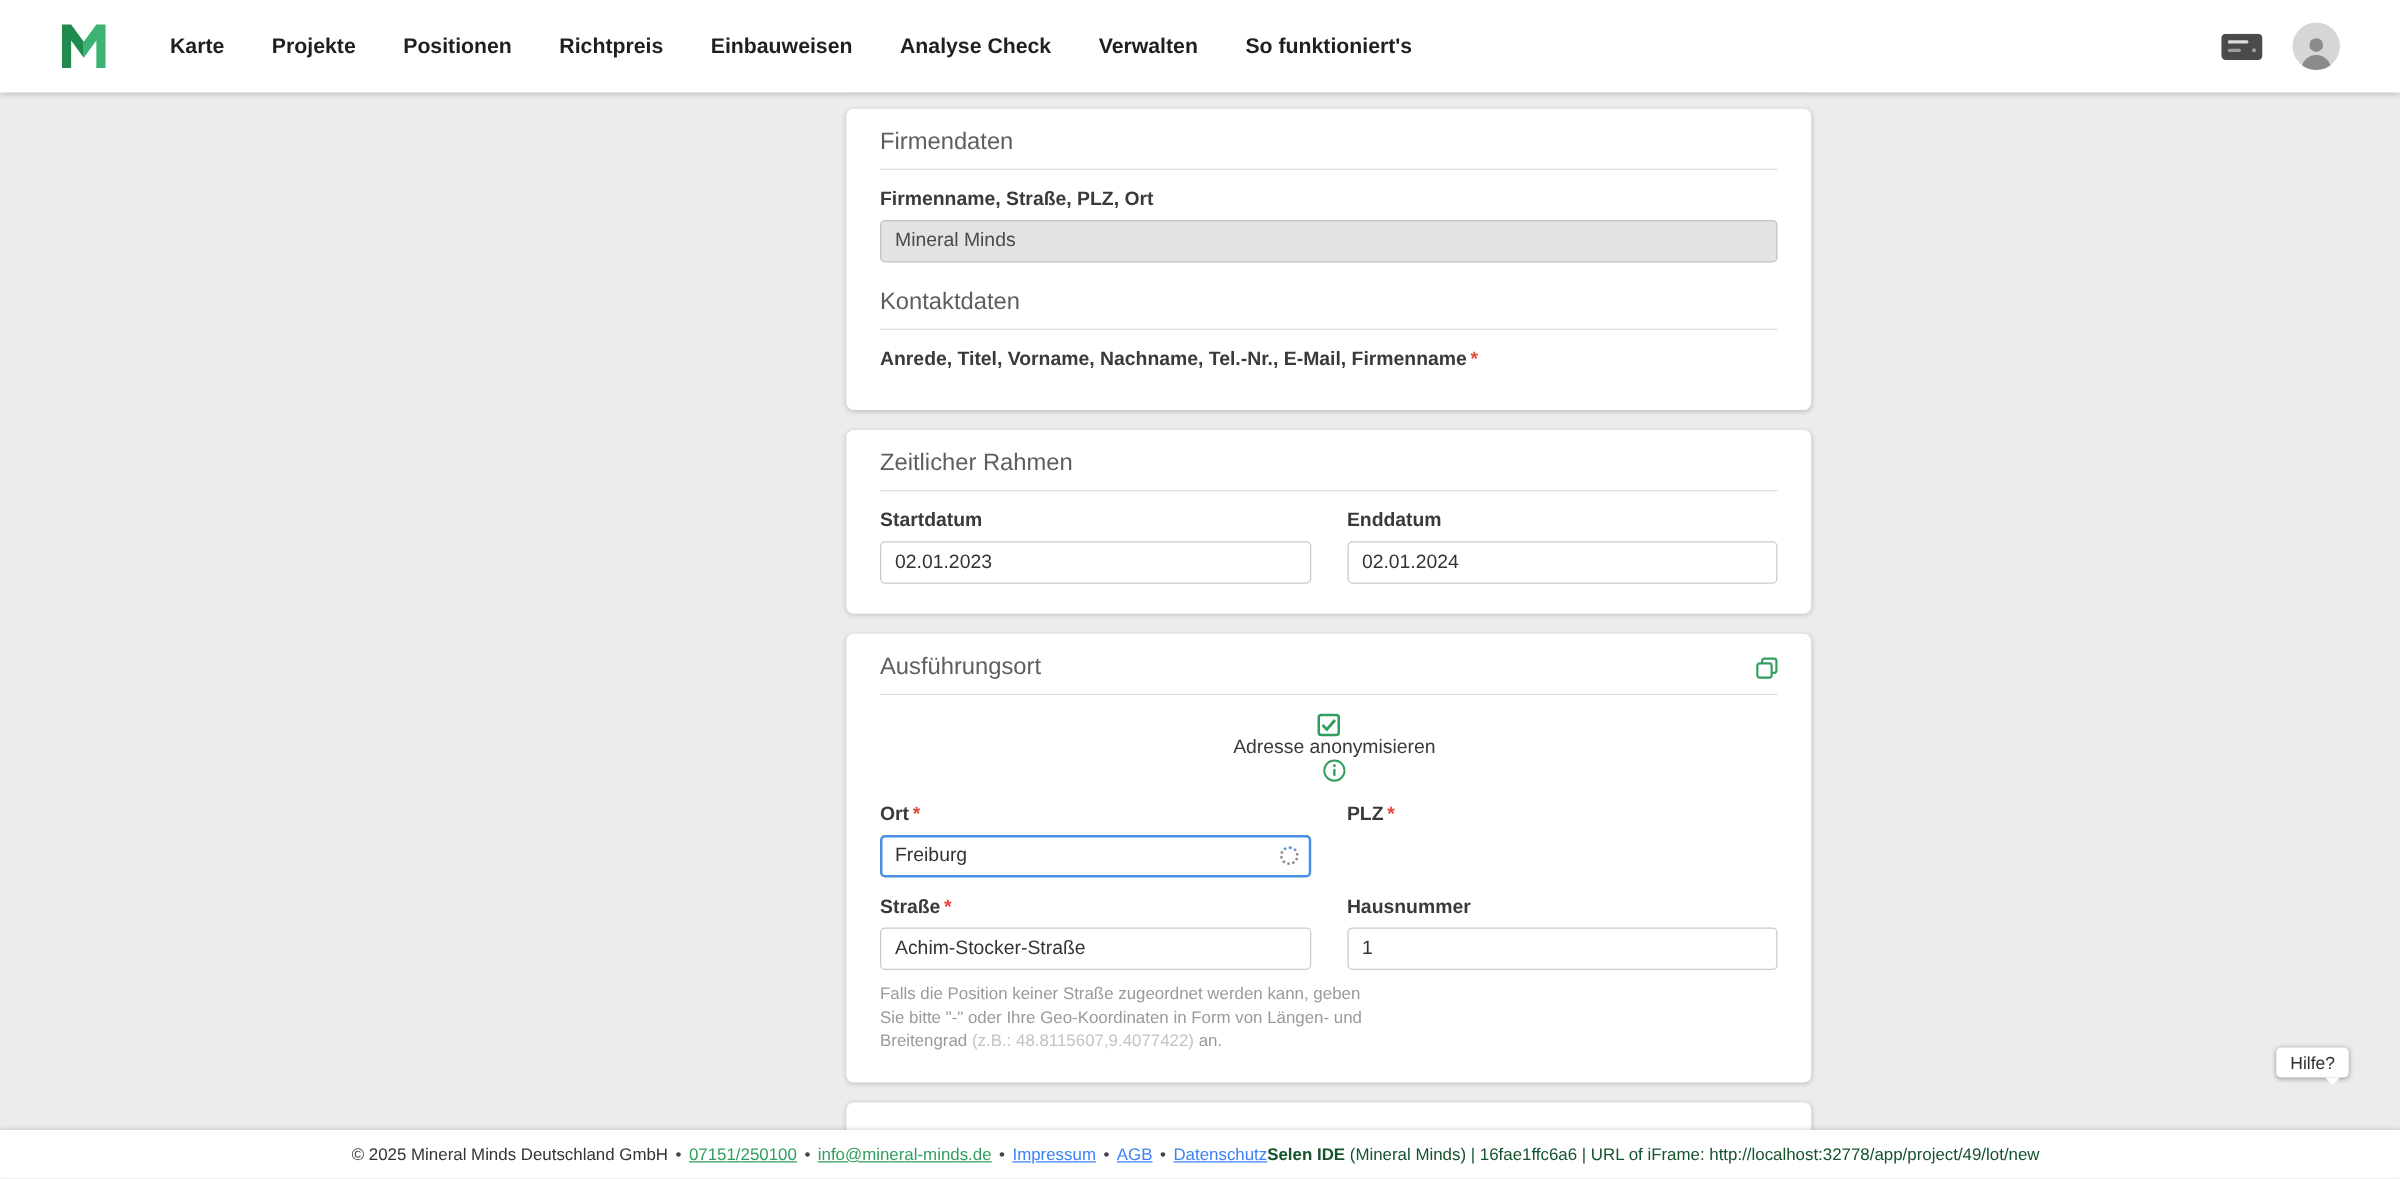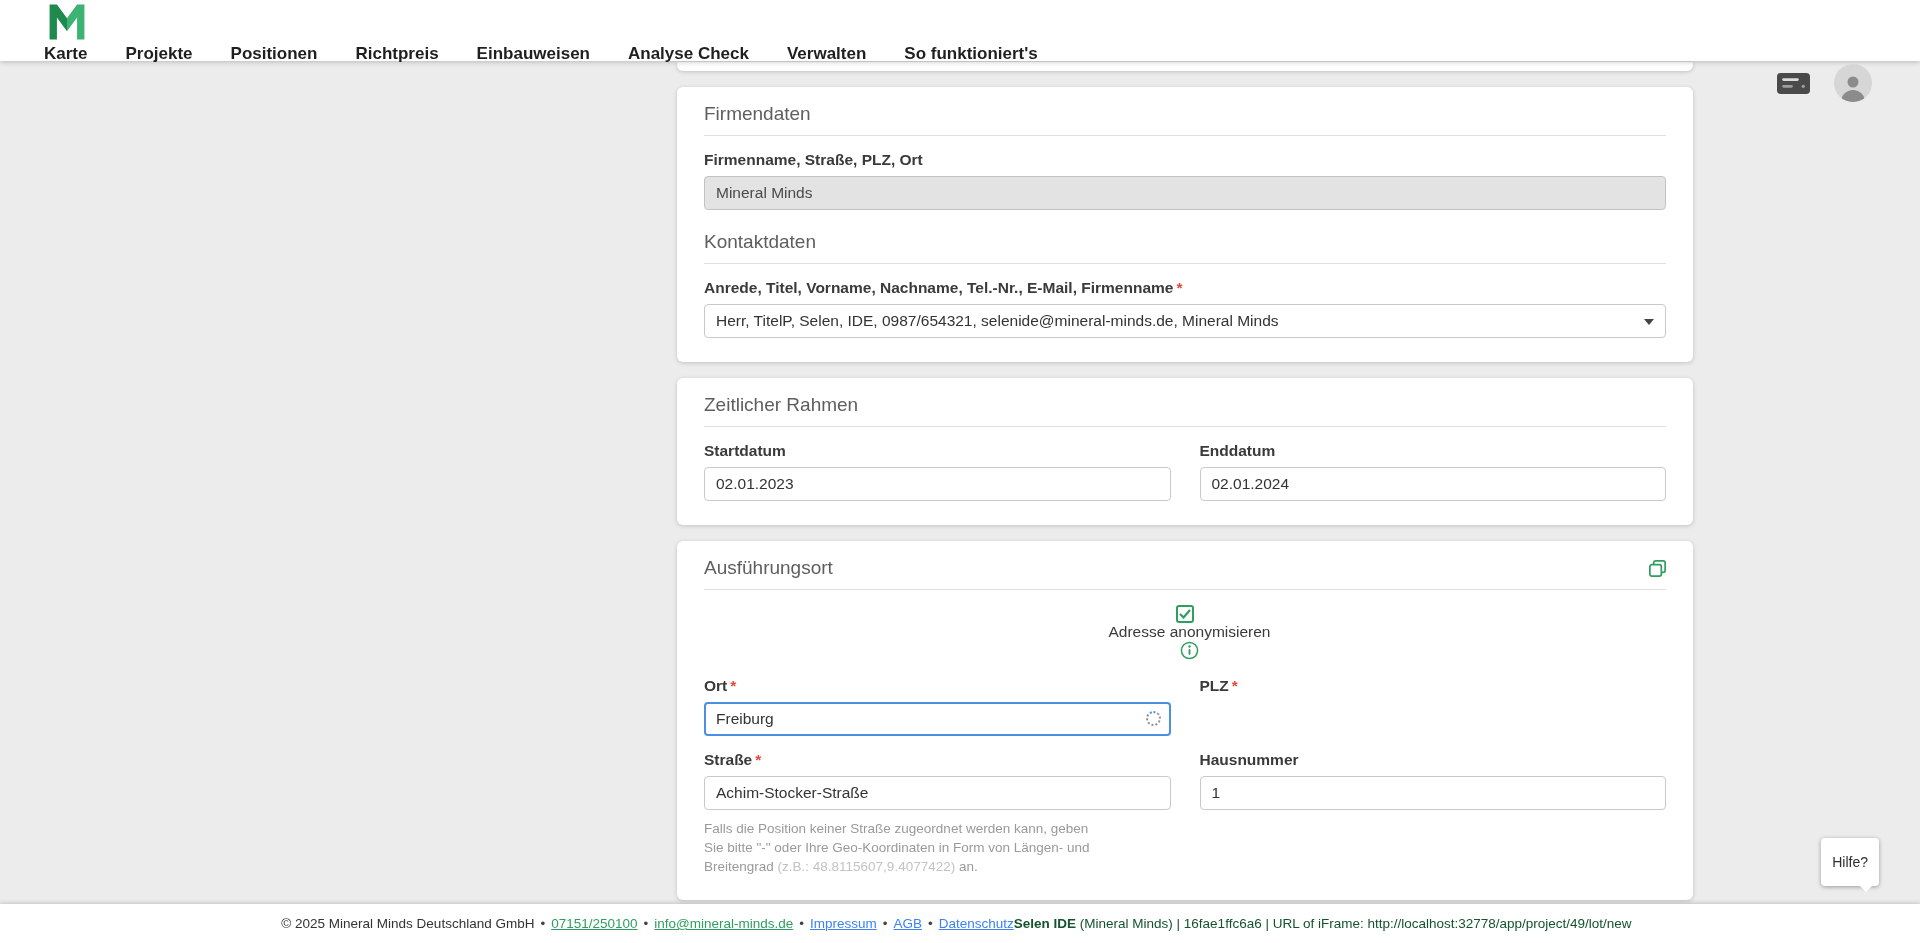--- a/index.html
+++ b/index.html
@@ -6,36 +6,36 @@
   html, body { width: 1920px; height: 943px; overflow: hidden; }
   body {
     font-family: "Liberation Sans", sans-serif;
     background: #ececec;
     position: relative;
     color: #333;
   }
 
   
   .navbar {
-    position: absolute; top: 0; left: 0; right: 0; height: 61px;
+    position: absolute; top: 0; left: 0; right: 0; height: 74px;
     background: #fff; box-shadow: 0 1px 5px rgba(0,0,0,.22);
-    display: flex; padding: 0 48px 0 44px; z-index: 30; flex-direction: column;
+    display: flex; align-items: center; padding: 0 48px 0 44px; z-index: 30;
   }
   .logo { width: 46px; height: 46px; margin-right: 46px; cursor: pointer; display: flex; align-items: center; }
   .nav-links { display: flex; gap: 38px; align-items: center; }
   .nav-link { font-size: 17px; font-weight: 700; color: #1f1f1f; text-decoration: none; cursor: pointer; white-space: nowrap; }
   .nav-right { margin-left: auto; display: flex; align-items: center; gap: 24px; }
   .server-btn { cursor: pointer; display: flex; align-items: center; }
   .avatar {
     width: 38px; height: 38px; border-radius: 50%; background: #d6d6d6;
     display: flex; align-items: flex-end; justify-content: center; overflow: hidden; cursor: pointer;
   }
 
   
-  .content { position: absolute; left: 677px; top: 61px; width: 1016px; z-index: 1; }
+  .content { position: absolute; left: 677px; top: 61px; width: 772px; z-index: 1; }
   .card {
     background: #fff; border-radius: 6px; box-shadow: 0 1px 4px rgba(0,0,0,.18);
     padding: 16px 27px 24px; margin-top: 16px; position: relative;
   }
   .card-sliver-top { height: 9px; padding: 0; margin-top: 1px; border-radius: 0 0 6px 6px; }
   .card-sliver-bottom { height: 26px; padding: 0; border-radius: 6px 6px 0 0; }
 
   .section-title {
     font-size: 19px; line-height: 22px; font-weight: 400; color: #5e5e5e;
     padding-bottom: 10px; border-bottom: 1px solid #dfdfdf; margin-bottom: 15px;
@@ -84,21 +84,21 @@
 
   .copy-btn { position: absolute; top: 17px; right: 25px; color: var(--accent, #2f9e5f); cursor: pointer; display: flex; }
 
   .hint { margin-top: 9px; font-size: 13.5px; line-height: 1.42; color: #9a9a9a; max-width: 392px; }
   .hint .light { color: #c3c3c3; }
 
   
   .help-bubble {
     position: absolute; right: 41px; top: 838px; z-index: 25;
     background: #fff; border-radius: 4px; box-shadow: 0 1px 4px rgba(0,0,0,.35);
-    padding: 16px 11px; font-size: 14px; color: #2f2f2f; cursor: pointer;
+    padding: 4px 11px; font-size: 14px; color: #2f2f2f; cursor: pointer;
   }
   .help-bubble::after {
     content: ""; position: absolute; right: 7px; bottom: -6px;
     border-left: 6px solid transparent; border-right: 6px solid transparent; border-top: 6px solid #fff;
   }
 
   
   .footer {
     position: absolute; left: 0; right: 0; bottom: 0; height: 39px;
     background: #fff; box-shadow: 0 -1px 4px rgba(0,0,0,.18);
@@ -160,24 +160,20 @@
     <label class="field-label">
       <span>Firmenname, Straße, PLZ, Ort</span>
     </label>
     <input class="text-input" disabled="" value="Mineral Minds" style="">
 
     <h2 class="section-title second">Kontaktdaten</h2>
 
     <label class="field-label">
       <span>Anrede, Titel, Vorname, Nachname, Tel.-Nr., E-Mail, Firmenname</span><span class="req">*</span>
     </label>
-    <div class="select">
-      <span>Herr, TitelP, Selen, IDE, 0987/654321, selenide@mineral-minds.de, Mineral Minds</span>
-      <i class="caret"></i>
-    </div>
   </section>
 
   <section class="card">
     <h2 class="section-title">Zeitlicher Rahmen</h2>
     <div class="grid2">
       <div>
         <label class="field-label">Startdatum</label>
         <input class="text-input" value="02.01.2023" style="">
       </div>
       <div>

